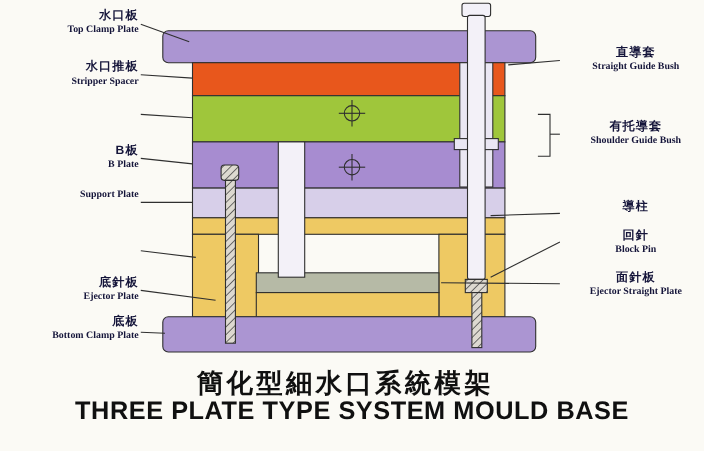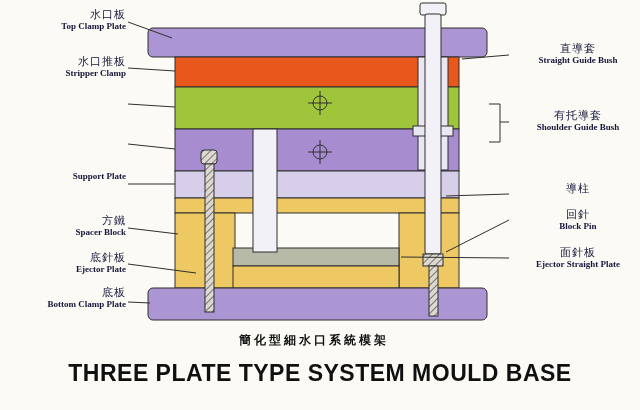--- a/index.html
+++ b/index.html
@@ -8,27 +8,27 @@
     overflow:hidden;font-family:"Liberation Sans",sans-serif;
   }
   svg.diagram{position:absolute;left:0;top:0;}
   .plate{stroke:#2f2f2f;stroke-width:1;}
   .leader{stroke:#2f2f2f;stroke-width:1;fill:none;}
   .metal{fill:#f3f1f8;stroke:#2f2f2f;stroke-width:1;}
   .sleeve{fill:#eae7f3;stroke:#2f2f2f;stroke-width:1;}
   .hatched{stroke:#2f2f2f;stroke-width:1;}
   .cross{stroke:#2f2f2f;stroke-width:1;fill:none;}
   .lbl{position:absolute;color:#15153a;}
-  .lbl .zh{font-weight:normal;font-size:11px;line-height:13px;letter-spacing:1px;}
+  .lbl .zh{font-weight:bold;font-size:11px;line-height:13px;letter-spacing:1px;}
   .lbl .en{font-weight:bold;font-size:9px;line-height:11px;font-family:"Liberation Serif",serif;}
   .lbl.left{left:0;width:126px;text-align:right;}
   .lbl.right{left:514px;width:128px;text-align:center;}
   .title-zh{
     position:absolute;left:0;top:332px;width:628px;text-align:center;
-    font-size:12px;font-weight:bold;color:#101010;letter-spacing:3px;
+    font-size:24px;font-weight:bold;color:#101010;letter-spacing:3px;
   }
   .title-en{
     position:absolute;left:0;top:360px;width:640px;text-align:center;
     font-size:23px;font-weight:bold;color:#101010;letter-spacing:0.5px;
   }
 </style>
 </head>
 <body>
 
 <div class="page">
@@ -94,30 +94,30 @@
     <line class="leader" x1="509" y1="220" x2="446" y2="252"></line>
     <line class="leader" x1="509" y1="258" x2="401" y2="257"></line>
   </svg>
 
   <div class="lbl left" style="top:8px">
     <div class="zh">水口板</div>
     <div class="en">Top Clamp Plate</div>
   </div>
   <div class="lbl left" style="top:55px">
     <div class="zh">水口推板</div>
-    <div class="en">Stripper Clamp</div>
+    <div class="en">Stripper Spacer</div>
   </div>
   <div class="lbl left" style="top:91px">
   </div>
+  <div class="lbl left" style="top:131px">
+    <div class="zh">B板</div>
+    <div class="en">B Plate</div>
+  </div>
   <div class="lbl left" style="top:171px">
     <div class="en">Support Plate</div>
-  </div>
-  <div class="lbl left" style="top:214px">
-    <div class="zh">方鐵</div>
-    <div class="en">Spacer Block</div>
   </div>
   <div class="lbl left" style="top:251px">
     <div class="zh">底針板</div>
     <div class="en">Ejector Plate</div>
   </div>
   <div class="lbl left" style="top:286px">
     <div class="zh">底板</div>
     <div class="en">Bottom Clamp Plate</div>
   </div>
 

